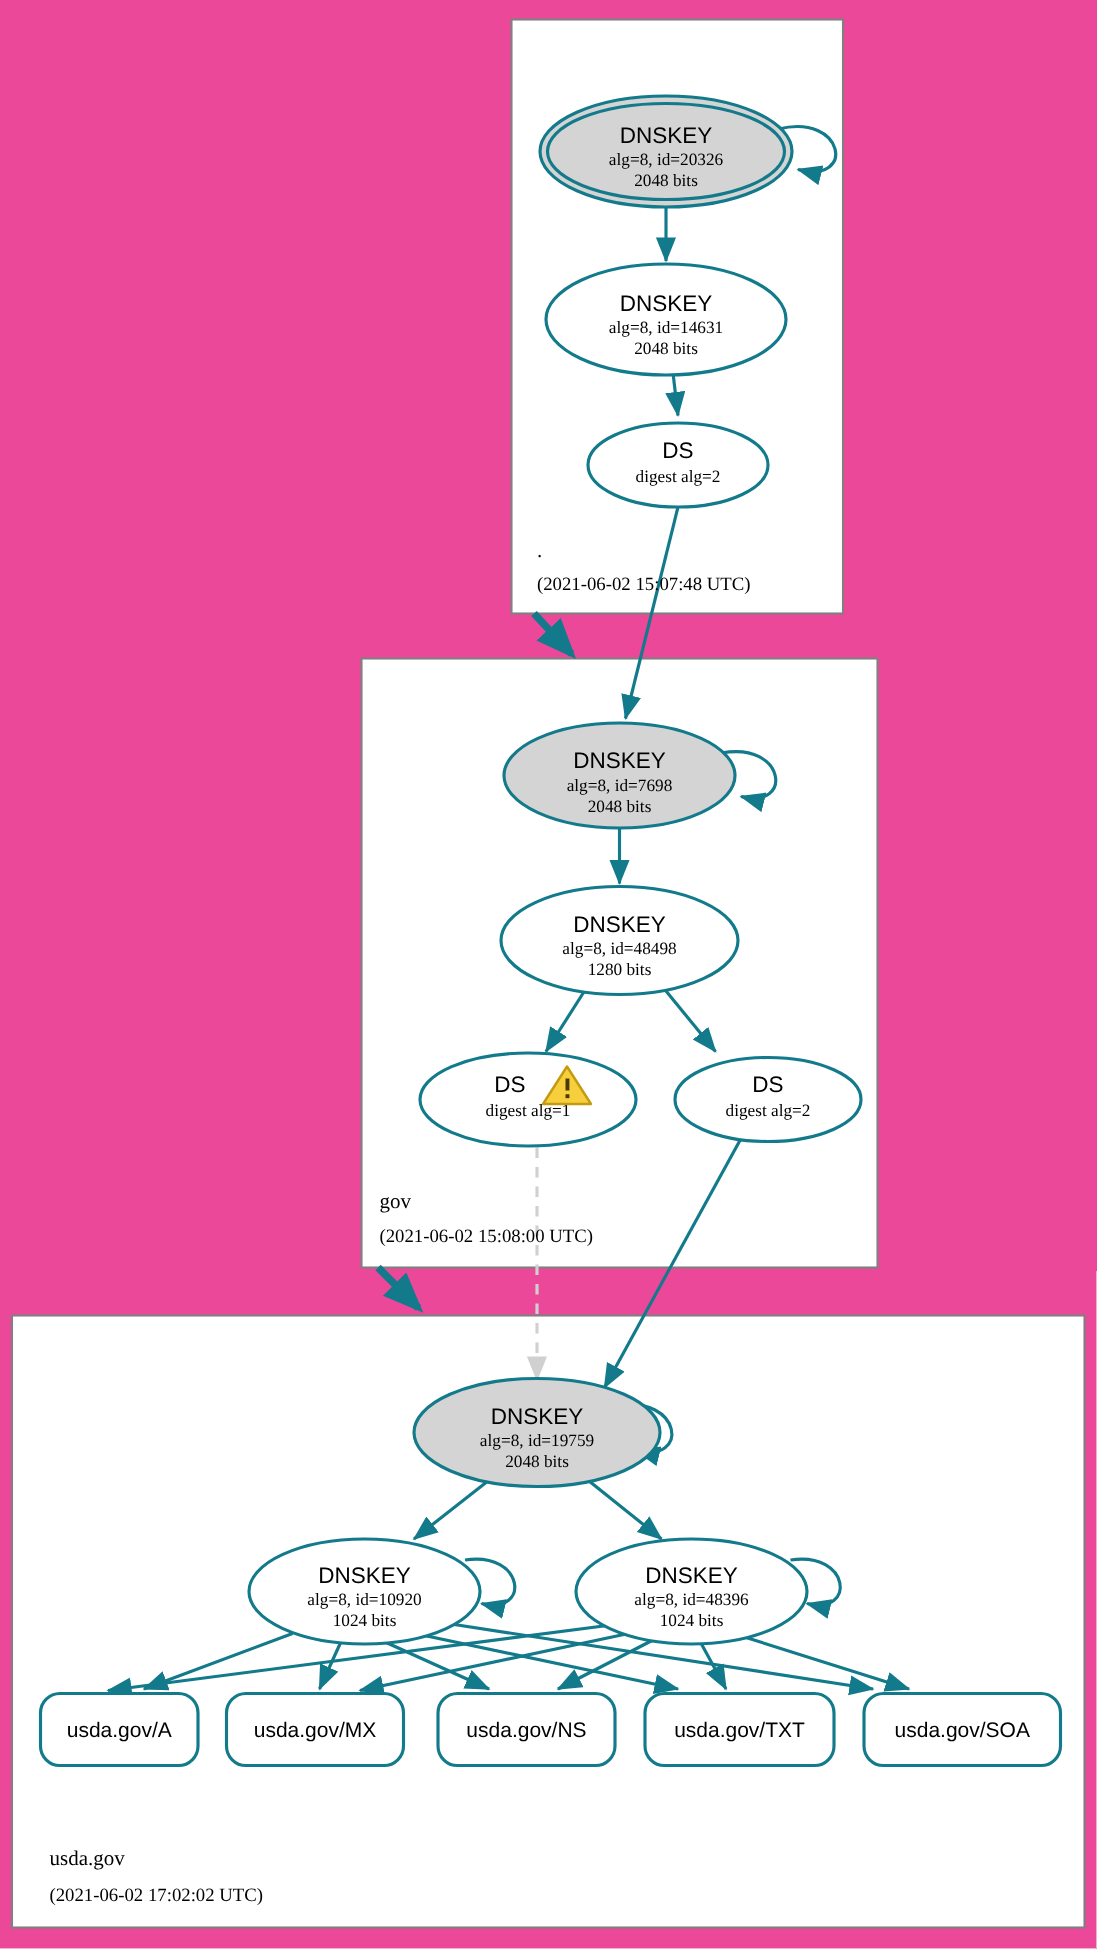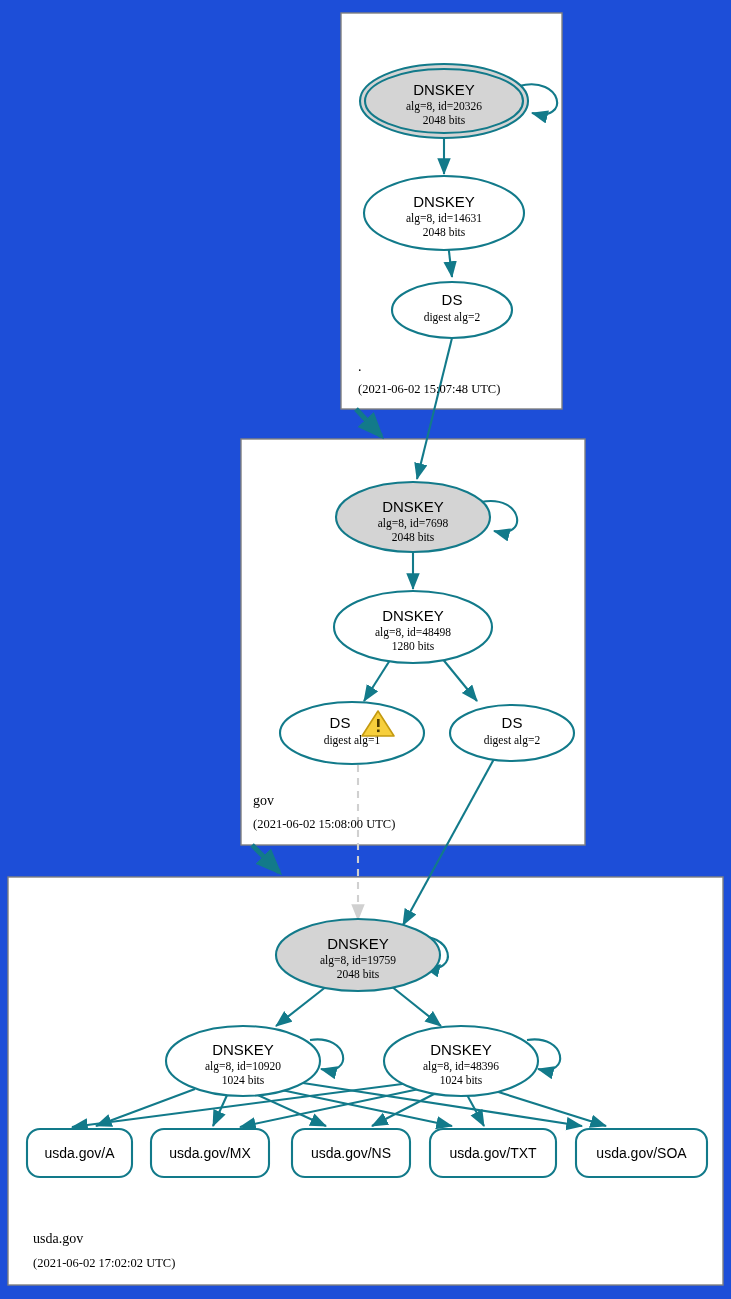--- a/index.html
+++ b/index.html
@@ -8,21 +8,21 @@
     background: #ffffff;
   }
   body {
     font-family: "Liberation Sans", sans-serif;
   }
   #stage {
     position: relative;
     width: 731px;
     height: 1299px;
     overflow: hidden;
-    background: #1d4ed8;
+    background: #ec4899;
     text-decoration: underline;
   }
   svg.layer {
     position: absolute;
     left: 0;
     top: 0;
     width: 731px;
     height: 1299px;
   }
   .node-title {

